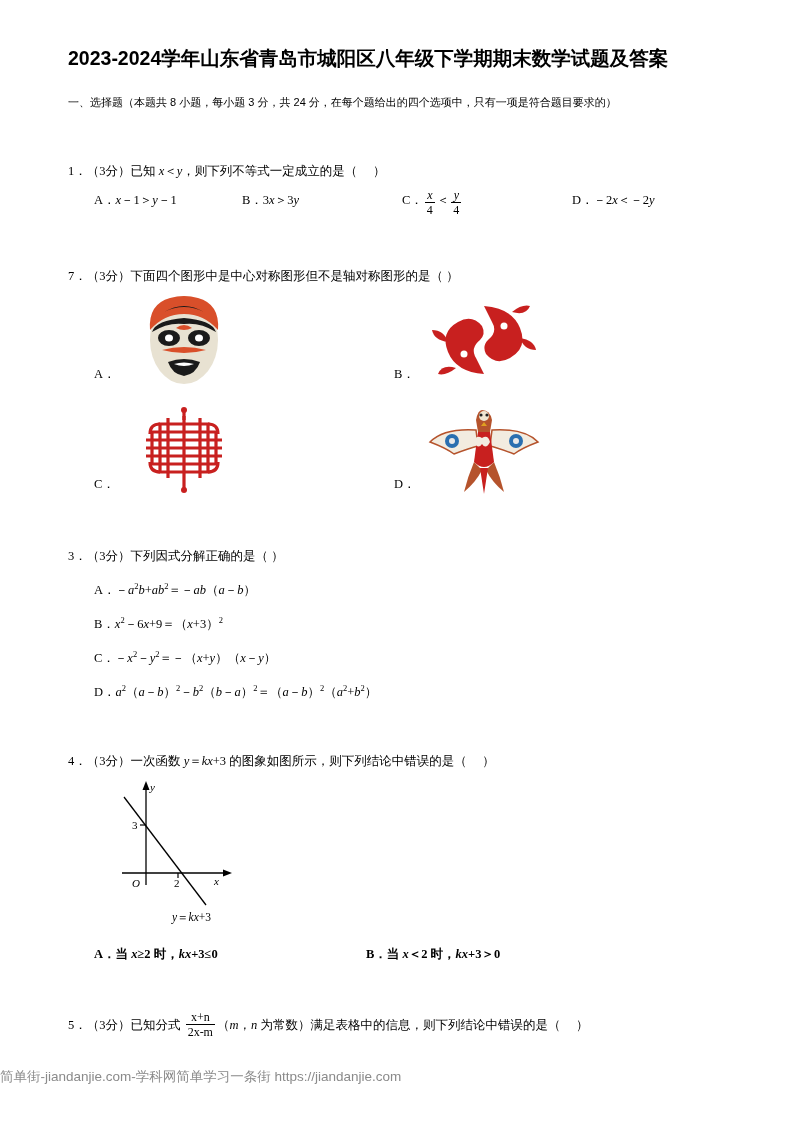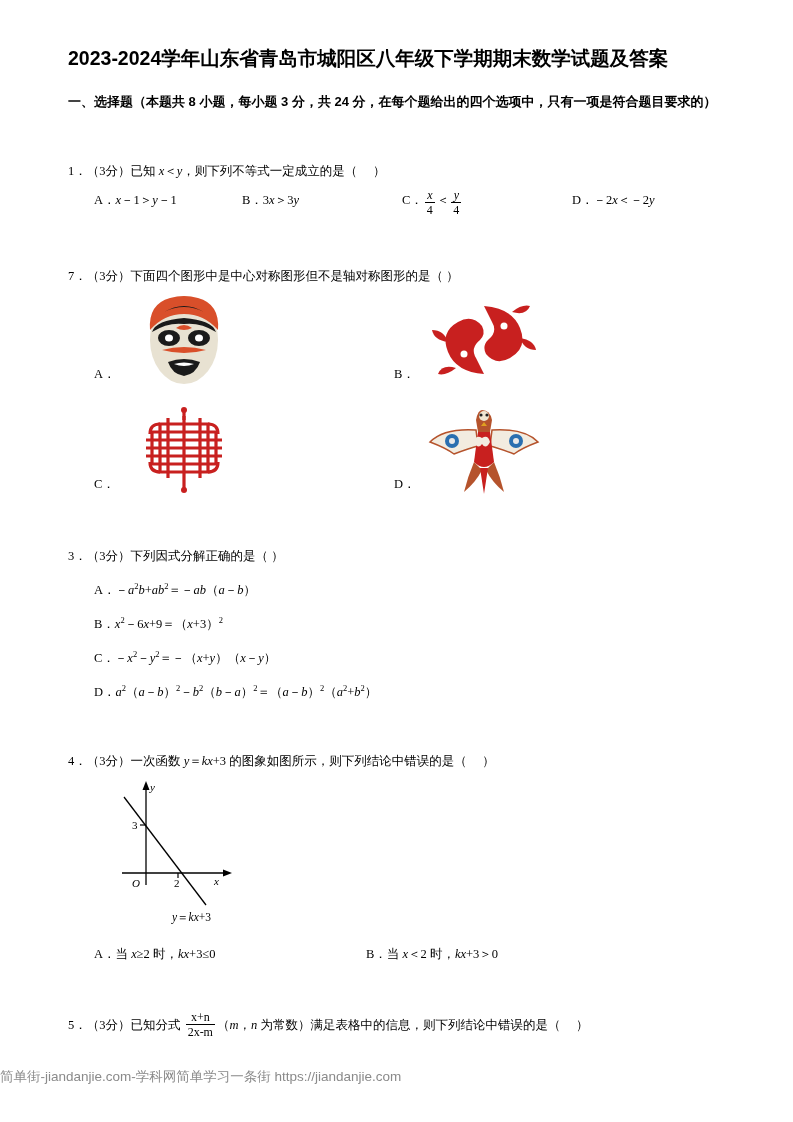--- a/index.html
+++ b/index.html
@@ -26,22 +26,22 @@
     font-family: "Liberation Sans", sans-serif;
     font-weight: bold;
     font-size: 19.5px;
     line-height: 34px;
     text-align: left;
     padding-top: 41px;
     letter-spacing: 0px;
   }
   .section-head {
     font-family: "Liberation Sans", sans-serif;
-    font-weight: bold;
-    font-size: 13px;
+    font-weight: normal;
+    font-size: 11px;
     line-height: 22px;
     margin-top: 16px;
     text-align: justify;
   }
   .q {
     margin-top: 13px;
     font-size: 12.5px;
     line-height: 20px;
   }
   .q-stem {
@@ -65,20 +65,21 @@
   .op-d { width: 150px; }
   .opts-col .op {
     margin-top: 10px;
     padding-left: 26px;
     font-size: 12.5px;
     line-height: 20px;
   }
   .opts-2x2 {
     margin-top: 8px;
     font-size: 12.5px;
+    font-weight: bold;
   }
   .opts-2x2 .r {
     display: flex;
     margin-top: 11px;
   }
   .opts-2x2 .c1 { width: 272px; padding-left: 26px; }
   .opts-2x2 .c2 { width: 272px; }
   i.v { font-style: italic; font-family: "Liberation Serif", serif; }
   .frac {
     display: inline-flex;

